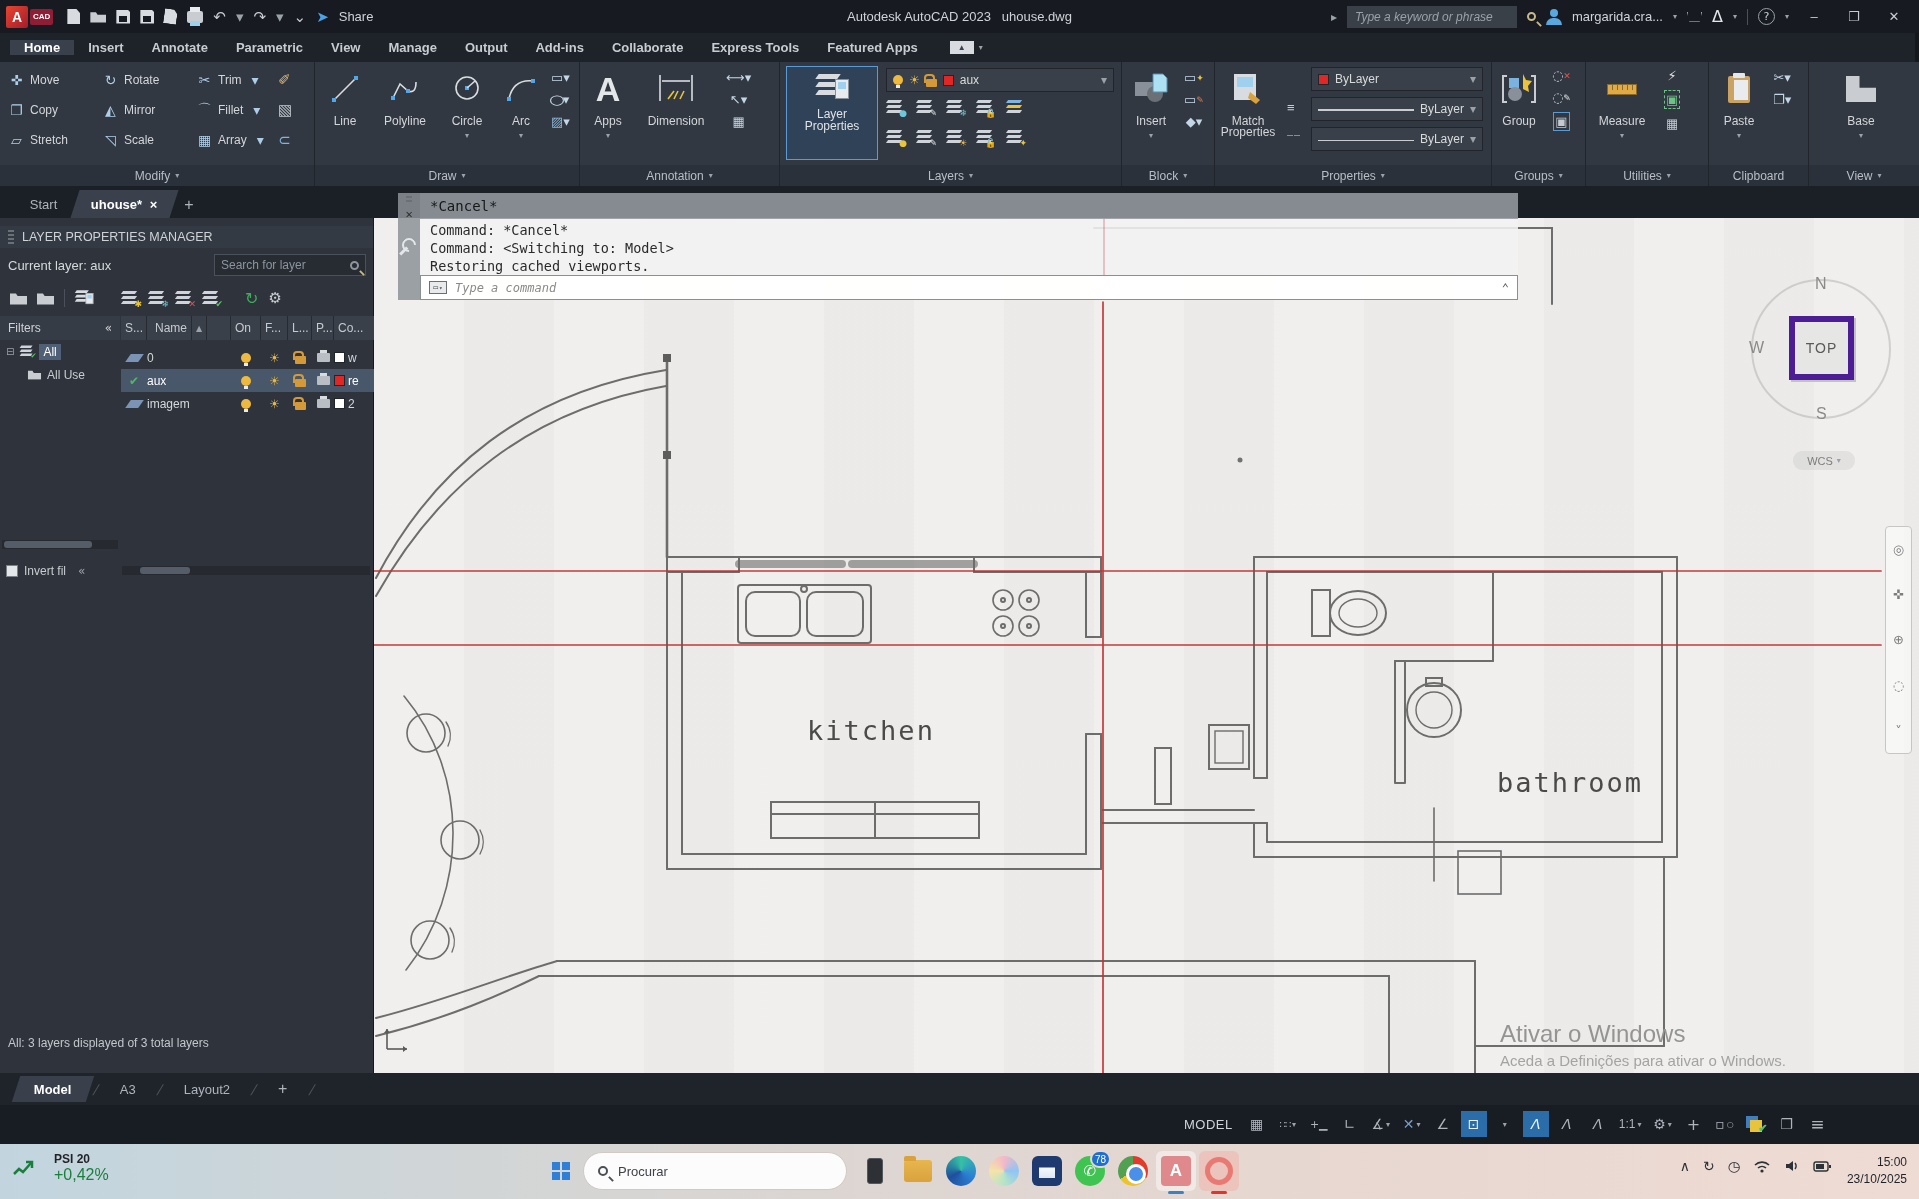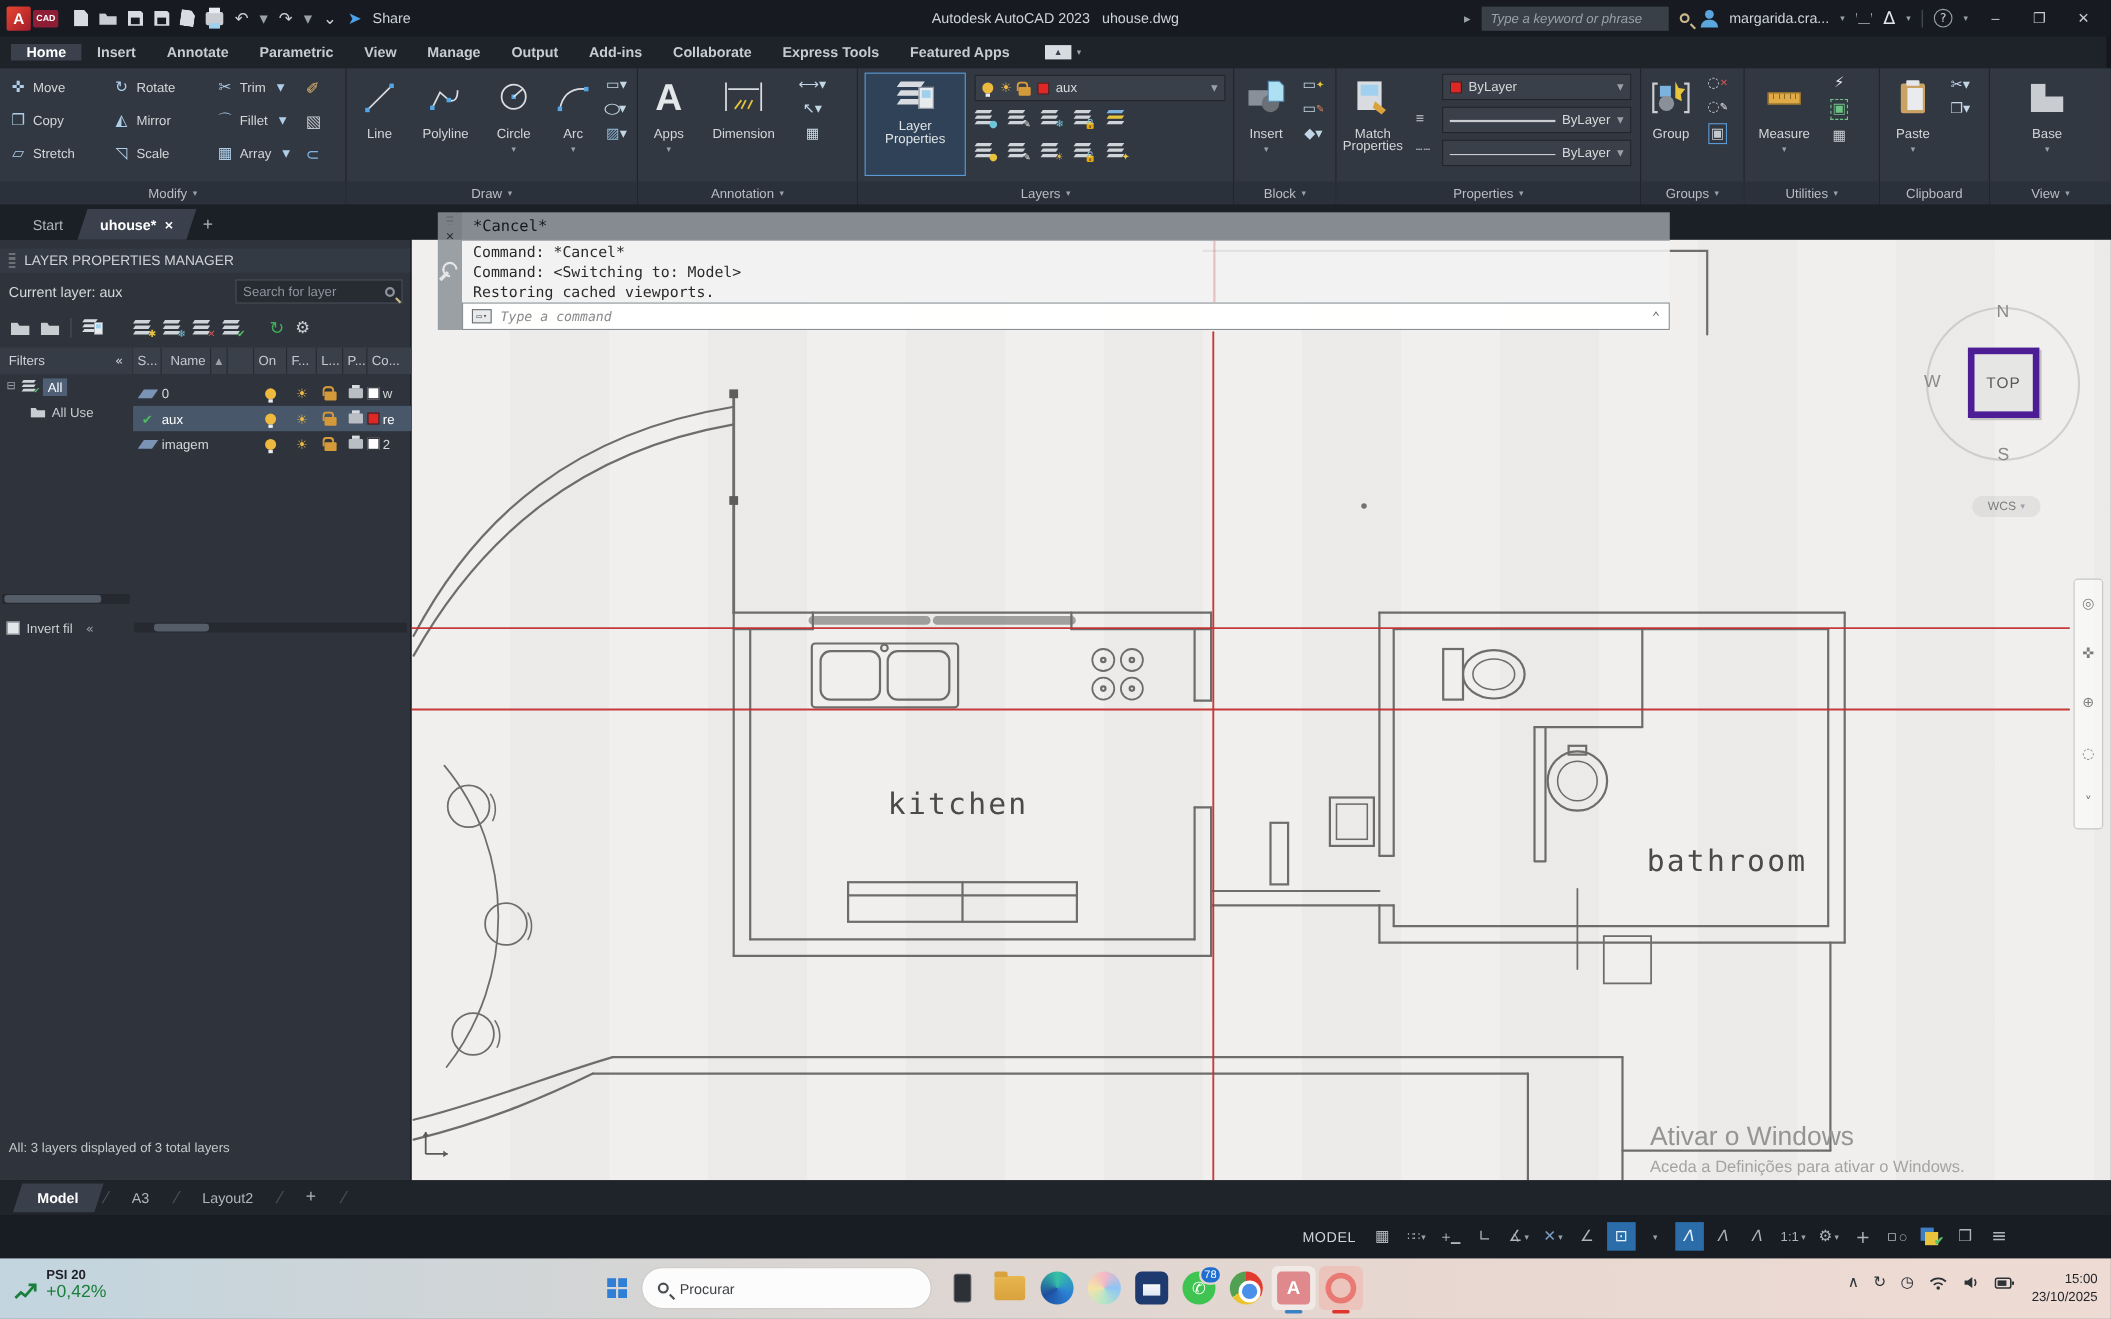--- a/index.html
+++ b/index.html
@@ -155,21 +155,21 @@
   .sb-label { color:#d0d4da; font-size:13px; letter-spacing:0.5px; padding:0 6px;}
   .sb-caret { font-size:8px; color:#9aa1a9;}
   .hwaccel { position:relative; width:18px; height:16px;}
   .hwaccel i { position:absolute; width:12px; height:12px; }
   .hwaccel i:nth-child(1){left:0;top:0;background:#3f7fc1;}
   .hwaccel i:nth-child(2){left:4px;top:4px;background:#e8c43c;}
   .hwaccel b { position:absolute; right:-3px; bottom:-3px; color:#58c06a; font-size:11px;}
 
   
   #taskbar { left:0; top:1144px; width:1919px; height:55px; background:linear-gradient(90deg,#c2d5df 0%,#d8d5d3 35%,#e6d7d0 65%,#eedbd4 100%); }
-  .widget { position:absolute; left:12px; top:8px; display:flex; align-items:flex-end; gap:8px; color:#1f2328;}
+  .widget { position:absolute; left:12px; top:8px; display:flex; align-items:center; gap:20px; color:#1f2328;}
   .wtxt b { display:block; font-size:12px; font-weight:bold; color:#1f2328;}
   .wtxt span { display:block; font-size:16px; color:#1a7f3c;}
   .tb-center { position:absolute; left:552px; top:8px; display:flex; align-items:center; gap:13px; }
   .startlogo { width:18px; height:18px; display:grid; grid-template-columns:8px 8px; grid-template-rows:8px 8px; gap:2px;}
   .startlogo i { background:#2f7fd6; }
   .searchpill { width:264px; height:38px; background:rgba(255,255,255,0.92); border:1px solid #d0c9c6; border-radius:19px; display:flex; align-items:center; gap:10px; padding:0 14px; color:#3f4247; font-size:13px;}
   .mag2 { width:10px; height:10px; border:2px solid #4a4f55; border-radius:50%; position:relative; flex:none;}
   .mag2::after{content:"";position:absolute;width:6px;height:2px;background:#4a4f55;transform:rotate(45deg);left:8px;top:10px;}
   .tico { width:30px; height:30px; border-radius:6px; position:relative; flex:none; display:flex; align-items:center; justify-content:center;}
   .t-phone { width:16px; height:26px; background:#2d3136; border-radius:3px; border:1px solid #54595f;}

